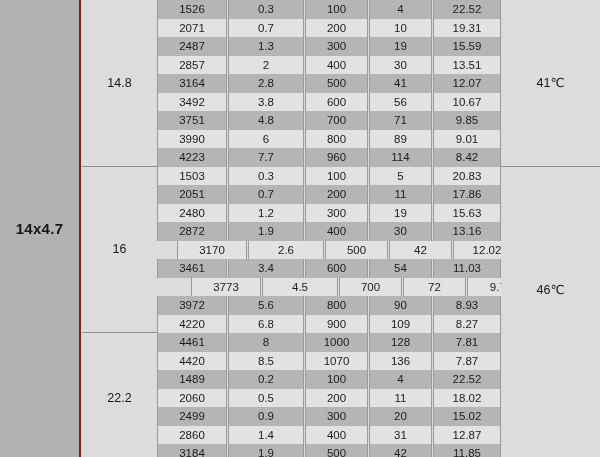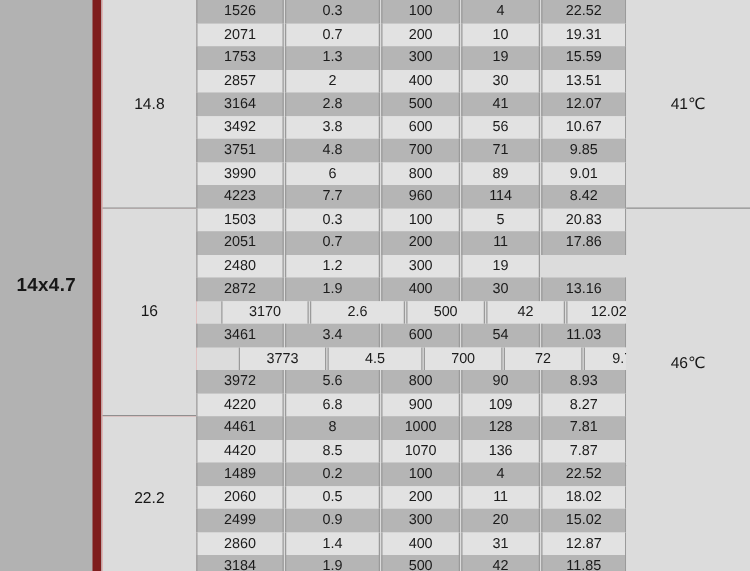--- a/index.html
+++ b/index.html
@@ -23,21 +23,21 @@
   }
 
   
   .col-part {
     position: absolute;
     left: 0;
     top: 0;
     width: 81px;
     height: 457px;
     background: #b2b2b2;
-    border-right: 7px solid #7f1d1d;
+    border-right: 2px solid #7f1d1d;
     box-sizing: border-box;
     display: flex;
     align-items: center;
     justify-content: center;
   }
   .col-part .part-label {
     font-size: 15px;
     font-weight: bold;
     letter-spacing: 0.3px;
     color: #171717;
@@ -162,21 +162,21 @@
         <div class="cell c4">22.52</div>
       </div>
       <div class="data-row light" style="top: 18.5px; height: 18.5px;">
         <div class="cell c0">2071</div>
         <div class="cell c1">0.7</div>
         <div class="cell c2">200</div>
         <div class="cell c3">10</div>
         <div class="cell c4">19.31</div>
       </div>
       <div class="data-row dark" style="top: 37px; height: 18.5px;">
-        <div class="cell c0">1753</div>
+        <div class="cell c0">2487</div>
         <div class="cell c1">1.3</div>
         <div class="cell c2">300</div>
         <div class="cell c3">19</div>
         <div class="cell c4">15.59</div>
       </div>
       <div class="data-row light" style="top: 55.5px; height: 18.5px;">
         <div class="cell c0">2857</div>
         <div class="cell c1">2</div>
         <div class="cell c2">400</div>
         <div class="cell c3">30</div>
@@ -229,20 +229,21 @@
         <div class="cell c1">0.7</div>
         <div class="cell c2">200</div>
         <div class="cell c3">11</div>
         <div class="cell c4">17.86</div>
       </div>
       <div class="data-row light" style="top: 203.5px; height: 18.5px;">
         <div class="cell c0">2480</div>
         <div class="cell c1">1.2</div>
         <div class="cell c2">300</div>
         <div class="cell c3">19</div>
+        <div class="cell c4">15.63</div>
       </div>
       <div class="data-row dark" style="top: 222px; height: 18.5px;">
         <div class="cell c0">2872</div>
         <div class="cell c1">1.9</div>
         <div class="cell c2">400</div>
         <div class="cell c3">30</div>
         <div class="cell c4">13.16</div>
       </div>
       <div class="data-row light" style="top: 240.5px; height: 18.5px; padding-left: 20px;">
         <div class="cell c0">3170</div>

